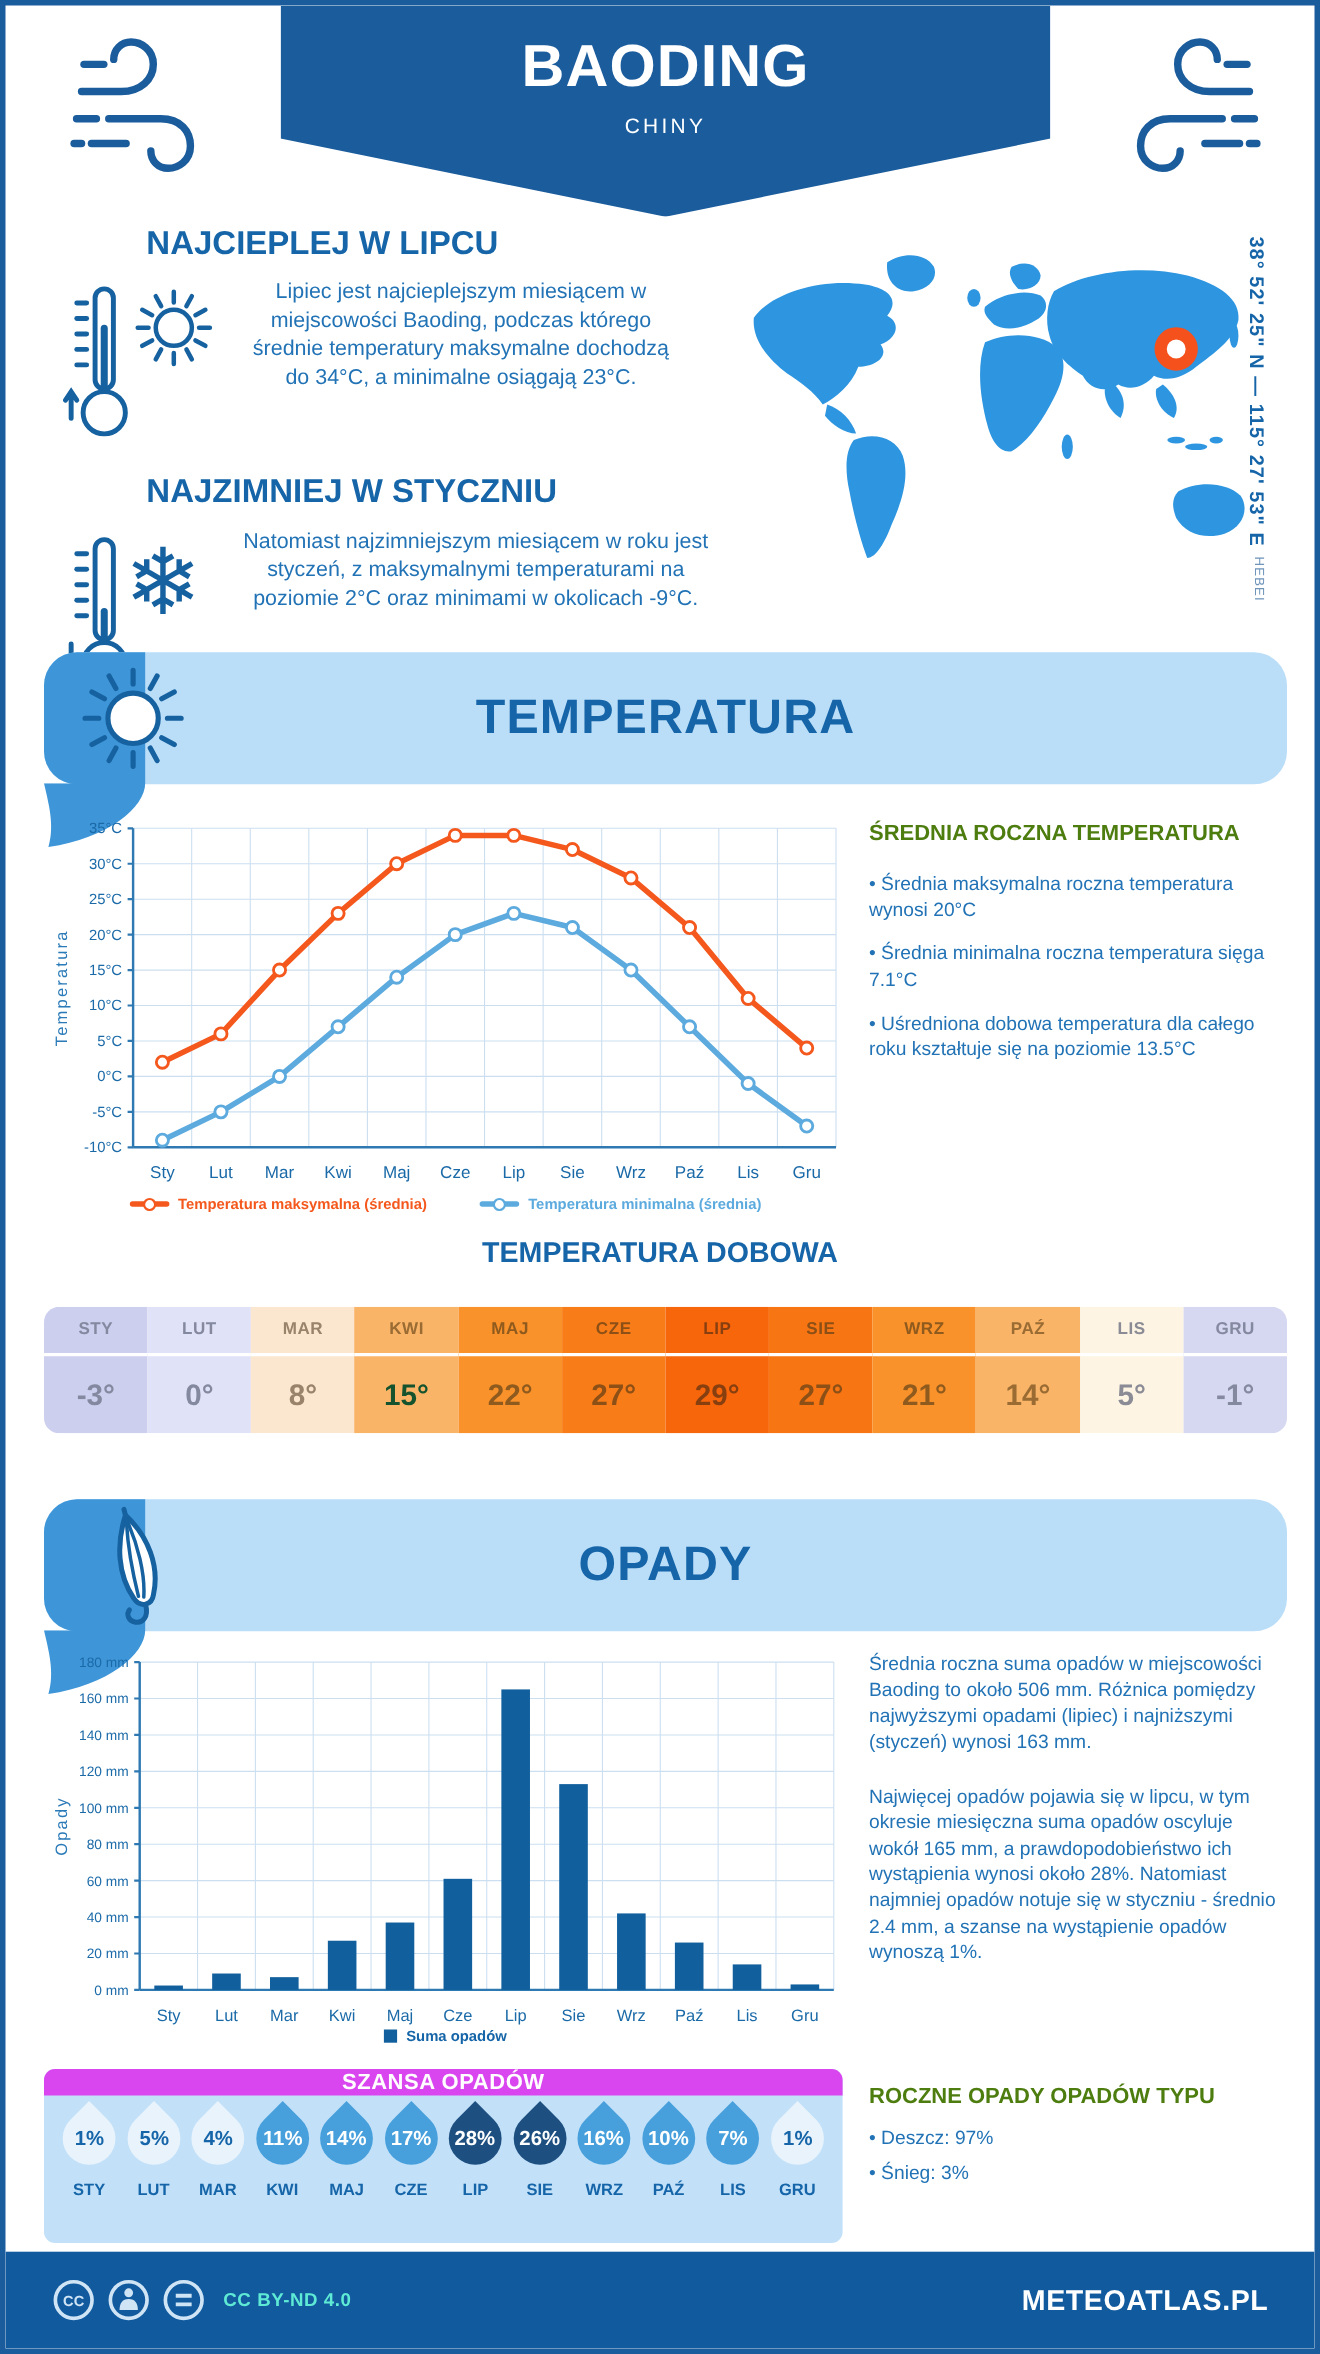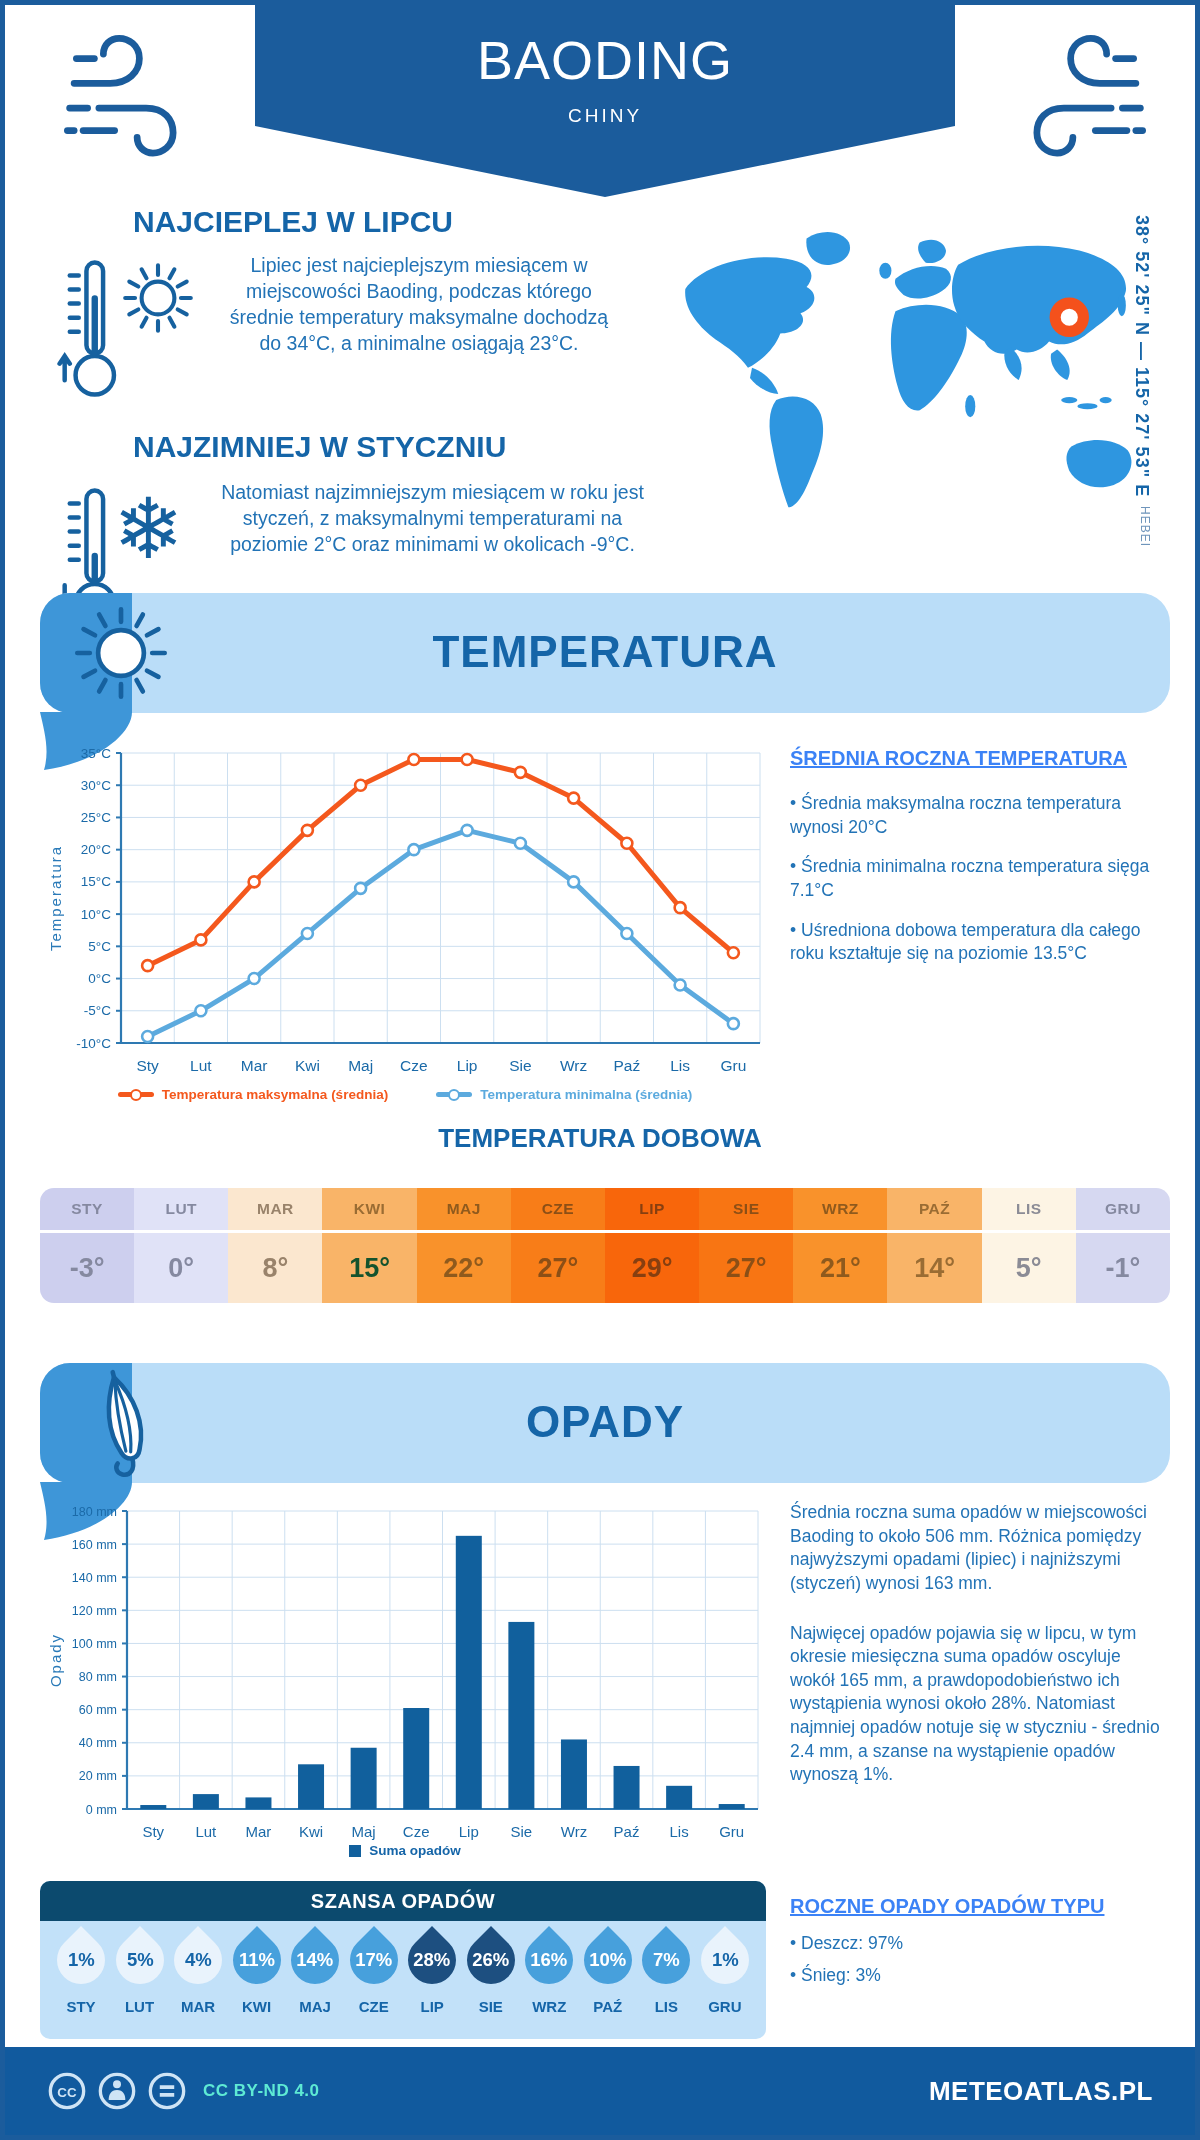--- a/index.html
+++ b/index.html
@@ -4,21 +4,21 @@
 <style>
   html,body{margin:0;padding:0;background:#fff;}
   .page{position:relative;width:1200px;height:2140px;box-sizing:border-box;
         border:5px solid #1b5c9c;background:#fff;overflow:hidden;
         font-family:"Liberation Sans",sans-serif;}
   .abs{position:absolute;}
 
   
   .top-banner{left:250px;top:0;width:700px;height:192px;background:#1b5c9c;
       clip-path:polygon(0 0,100% 0,100% 63%,50% 100%,0 63%);text-align:center;color:#fff;}
-  .top-banner .title{margin-top:24px;font-size:54px;font-weight:400;letter-spacing:1px;}
+  .top-banner .title{margin-top:24px;font-size:54px;font-weight:700;letter-spacing:1px;}
   .top-banner .subtitle{margin-top:14px;font-size:19px;letter-spacing:3px;}
 
   
   .sec-heading{font-size:30px;font-weight:700;color:#1565a8;}
   .sec-text{font-size:19.5px;line-height:1.33;color:#2273b6;text-align:center;}
   .snowflake{font-family:"DejaVu Sans",sans-serif;font-size:84px;color:#16619f;line-height:1;}
 
   
   .coords{writing-mode:vertical-rl;text-orientation:mixed;display:flex;gap:9px;}
   .coords .main{font-size:18px;font-weight:700;color:#1565a8;letter-spacing:1px;}
@@ -26,21 +26,21 @@
 
   
   .band{width:1130px;height:120px;background:#baddf8;border-radius:30px;}
   .band .strip{position:absolute;left:0;top:0;width:92px;height:120px;background:#3e96d8;
       border-radius:30px 0 0 30px;}
   .band .band-title{position:absolute;left:0;right:0;top:34px;text-align:center;
       font-size:44px;font-weight:700;color:#1565a8;letter-spacing:1px;}
   .tail{width:92px;height:60px;}
 
   
-  .col-heading{font-size:20px;font-weight:700;color:#3b82f6;text-decoration:underline;}
+  .col-heading{font-size:20px;font-weight:700;color:#4d7c0f;}
   .col-text{font-size:17.5px;line-height:1.35;color:#2273b6;}
   .col-text p{margin:0 0 16px 0;}
 
   .dobowa-title{left:0;right:0;text-align:center;font-size:26px;font-weight:700;color:#1565a8;}
 
   
   .temp-table{width:1130px;border-radius:14px;overflow:hidden;display:grid;
       grid-template-columns:repeat(12,1fr);}
   .temp-table .th{height:42px;display:flex;align-items:center;justify-content:center;
       font-size:15.5px;font-weight:700;border-bottom:3px solid #fff;letter-spacing:.5px;}
@@ -50,21 +50,21 @@
   
   .legend-row{display:flex;justify-content:center;align-items:center;gap:48px;width:730px;}
   .legend-item{display:flex;align-items:center;gap:8px;font-size:13.5px;font-weight:700;}
   .leg-swatch{position:relative;width:36px;height:5px;border-radius:3px;}
   .leg-swatch i{position:absolute;left:50%;top:50%;width:8px;height:8px;border-radius:50%;
       background:#fff;transform:translate(-50%,-50%);border:2.5px solid;}
   .leg-square{width:12px;height:12px;}
 
   
   .chance{width:726px;height:158px;background:#c2e1f9;border-radius:10px;}
-  .chance-head{height:40px;background:#0c4a6e;border-radius:10px 10px 0 0;display:flex;
+  .chance-head{height:24px;background:#d946ef;border-radius:10px 10px 0 0;display:flex;
       align-items:center;justify-content:center;color:#fff;font-size:20px;font-weight:700;
       letter-spacing:.5px;}
   .drops-row{display:flex;justify-content:space-between;padding:2px 14px 0 14px;}
   .drop-wrap{width:54px;display:flex;flex-direction:column;align-items:center;}
   .drop{margin-top:13px;width:48px;height:48px;border-radius:0 50% 50% 50%;
       transform:rotate(45deg);display:flex;align-items:center;justify-content:center;}
   .drop span{transform:rotate(-45deg);font-size:18.5px;font-weight:700;}
   .drop-month{margin-top:14px;font-size:15px;font-weight:700;color:#1565a8;}
   .drop.light{background:#e9f3fc;} .drop.light span{color:#1565a8;}
   .drop.mid{background:#47a0dc;} .drop.mid span{color:#fff;}

